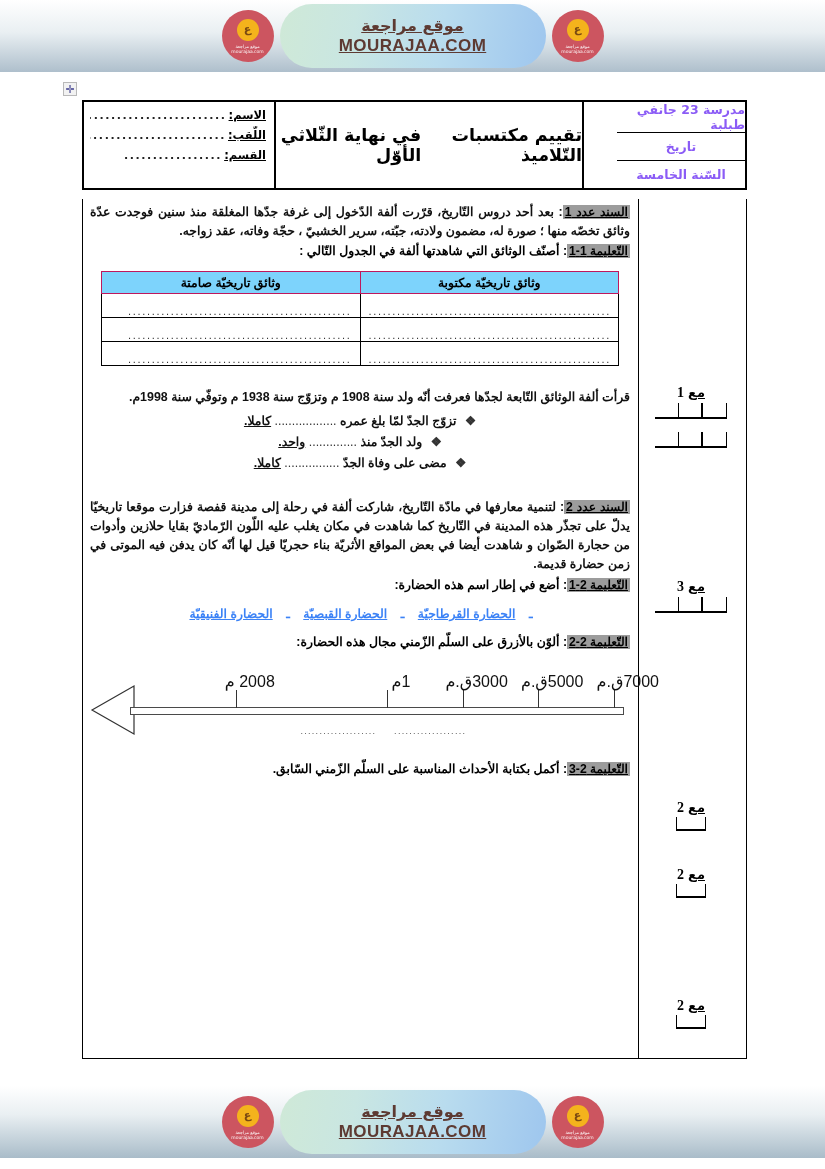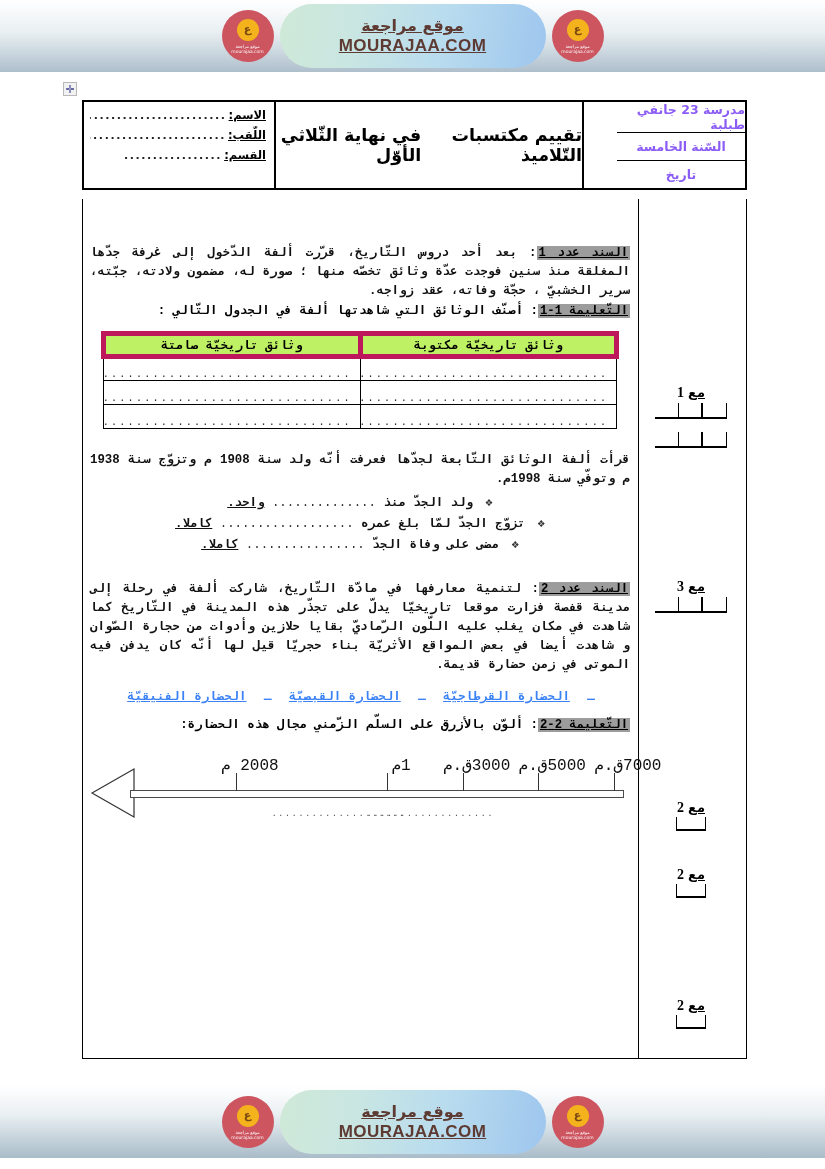--- a/index.html
+++ b/index.html
@@ -90,41 +90,41 @@
   }
   .content {
     position: absolute; left: 42px; top: 127px; width: 556px; height: 860px;
     padding: 4px 8px 0 8px; direction: rtl;
   }
   .vline {
     position: absolute; left: 598px; top: 127px; width: 0; height: 860px;
     border-left: 1px solid #000;
   }
 
-  .ar { font-family: Liberation Mono, monospace; color:#000;margin-top:41px; }
+  .ar { font-family: Liberation Sans, sans-serif; color:#000; }
   p.para {
     margin: 0; font-size: 12.4px; line-height: 19px; text-align: justify;
     font-weight: bold; color:#111;
   }
   .tag {
     background: #9c9c9c; color: #000; font-weight: bold; padding: 0 2px;
     text-decoration: underline; font-size: 12.2px;
   }
   .ul { text-decoration: underline; }
   .instr { font-size: 12.4px; font-weight: bold; line-height: 15px; margin: 3px 0 0 0; }
   .right-al { text-align: right; }
 
   
   table.cls {
     width: 518px; border-collapse: collapse; margin: 12px auto 0 auto; direction: rtl;
     table-layout: fixed;
   }
   table.cls th {
-    border: 5px solid #be185d; height: 22px; font-size: 12.4px; font-weight: bold;
-    background: #bef264; color:#000;
+    border: 1px solid #be185d; height: 22px; font-size: 12.4px; font-weight: bold;
+    background: #7dd3fc; color:#000;
   }
   table.cls td {
     border: 1px solid #000; height: 24px; font-size: 11px; padding: 0 8px;
     color: #333; letter-spacing: 1.7px; vertical-align: bottom; overflow:hidden; white-space:nowrap;
   }
 
   
   ul.bul { list-style: none; margin: 4px 0 0 0; padding: 0; }
   ul.bul li {
     font-size: 12.4px; font-weight: bold; line-height: 21px; color:#111;
@@ -197,22 +197,22 @@
     </div>
   </div>
 
   <div id="sheet">
 
     <div class="corner-mark">✛</div>
 
     <div class="hdr">
       <div class="hdr-cell hdr-right">
         <div class="hdr-r-row">مدرسة 23 جانفي طبلبة</div>
+        <div class="hdr-r-row">تاريخ</div>
         <div class="hdr-r-row">السّنة الخامسة</div>
-        <div class="hdr-r-row">تاريخ</div>
       </div>
       <div class="hdr-cell hdr-mid">
         <div class="hdr-title">تقييم مكتسبات التّلاميذ</div>
         <div class="hdr-title">في نهاية الثّلاثي الأوّل</div>
       </div>
       <div class="hdr-cell hdr-left">
         <div class="field">
           <span class="lbl">الاسم:</span>
           <span class="dots">.........................</span>
         </div>
@@ -261,42 +261,45 @@
           </tr>
         </tbody>
       </table>
 
       <p class="para" style="margin-top:22px;">قرأت ألفة الوثائق التّابعة لجدّها فعرفت أنّه ولد سنة 1908 م وتزوّج سنة 1938 م وتوفّي سنة 1998م.</p>
 
 
       <ul class="bul">
         <li>
           <span class="dia">❖</span>
+          <span>تزوّج الجدّ لمّا بلغ عمره</span>
+          <span class="dotfill">..................</span>
+          <span class="ul">كاملا.</span>
+        </li>
+        <li>
+          <span class="dia">❖</span>
           <span>ولد الجدّ منذ</span>
           <span class="dotfill">..............</span>
           <span class="ul">واحد.</span>
-        </li>
-        <li>
-          <span class="dia">❖</span>
-          <span>تزوّج الجدّ لمّا بلغ عمره</span>
-          <span class="dotfill">..................</span>
-          <span class="ul">كاملا.</span>
         </li>
         <li>
           <span class="dia">❖</span>
           <span>مضى على وفاة الجدّ</span>
           <span class="dotfill">................</span>
           <span class="ul">كاملا.</span>
         </li>
       </ul>
 
       <p class="para" style="margin-top:24px;">
         <span class="tag">السند عدد 2</span><span>: لتنمية معارفها في مادّة التّاريخ، شاركت ألفة في رحلة إلى مدينة قفصة فزارت موقعا تاريخيّا يدلّ على تجذّر هذه المدينة في التّاريخ كما شاهدت في مكان يغلب عليه اللّون الرّماديّ بقايا حلازين وأدوات من حجارة الصّوان و شاهدت أيضا في بعض المواقع الأثريّة بناء حجريّا قيل لها أنّه كان يدفن فيه الموتى في زمن حضارة قديمة.</span>
       </p>
 
+      <p class="instr right-al" style="margin-top:4px;">
+        <span class="tag">التّعليمة 2-1</span><span>: أضع في إطار اسم هذه الحضارة:</span>
+      </p>
 
       <div class="choices">
         <span class="dash">ـ</span>
         <span class="opt">الحضارة القرطاجيّة</span>
         <span class="dash">ـ</span>
         <span class="opt">الحضارة القبصيّة</span>
         <span class="dash">ـ</span>
         <span class="opt">الحضارة الفنيقيّة</span>
       </div>
 
@@ -318,20 +321,23 @@
             <div class="tick-lbl" style="left: 386.6px;">3000ق.م</div>
             <div class="tick" style="left: 448.2px;"></div>
             <div class="tick-lbl" style="left: 462.2px;">5000ق.م</div>
             <div class="tick" style="left: 523.8px;"></div>
             <div class="tick-lbl" style="left: 537.8px;">7000ق.م</div>
             <div class="tl-dots" style="left: 248.4px;">....................</div>
             <div class="tl-dots" style="left: 340.2px;">...................</div>
           </div>
       </div>
 
+      <p class="instr right-al" style="margin-top:18px;">
+        <span class="tag">التّعليمة 2-3</span><span>: أكمل بكتابة الأحداث المناسبة على السلّم الزّمني السّابق.</span>
+      </p>
 
     </div>
 
     <div id="score-layer">
         <div class="score" style="left: 608px; top: 305px;">
           <div class="lbl-row">
             <span class="lbl-ar">مع</span>
             <span class="lbl-num">1</span>
           </div>
           <div class="grid3">

